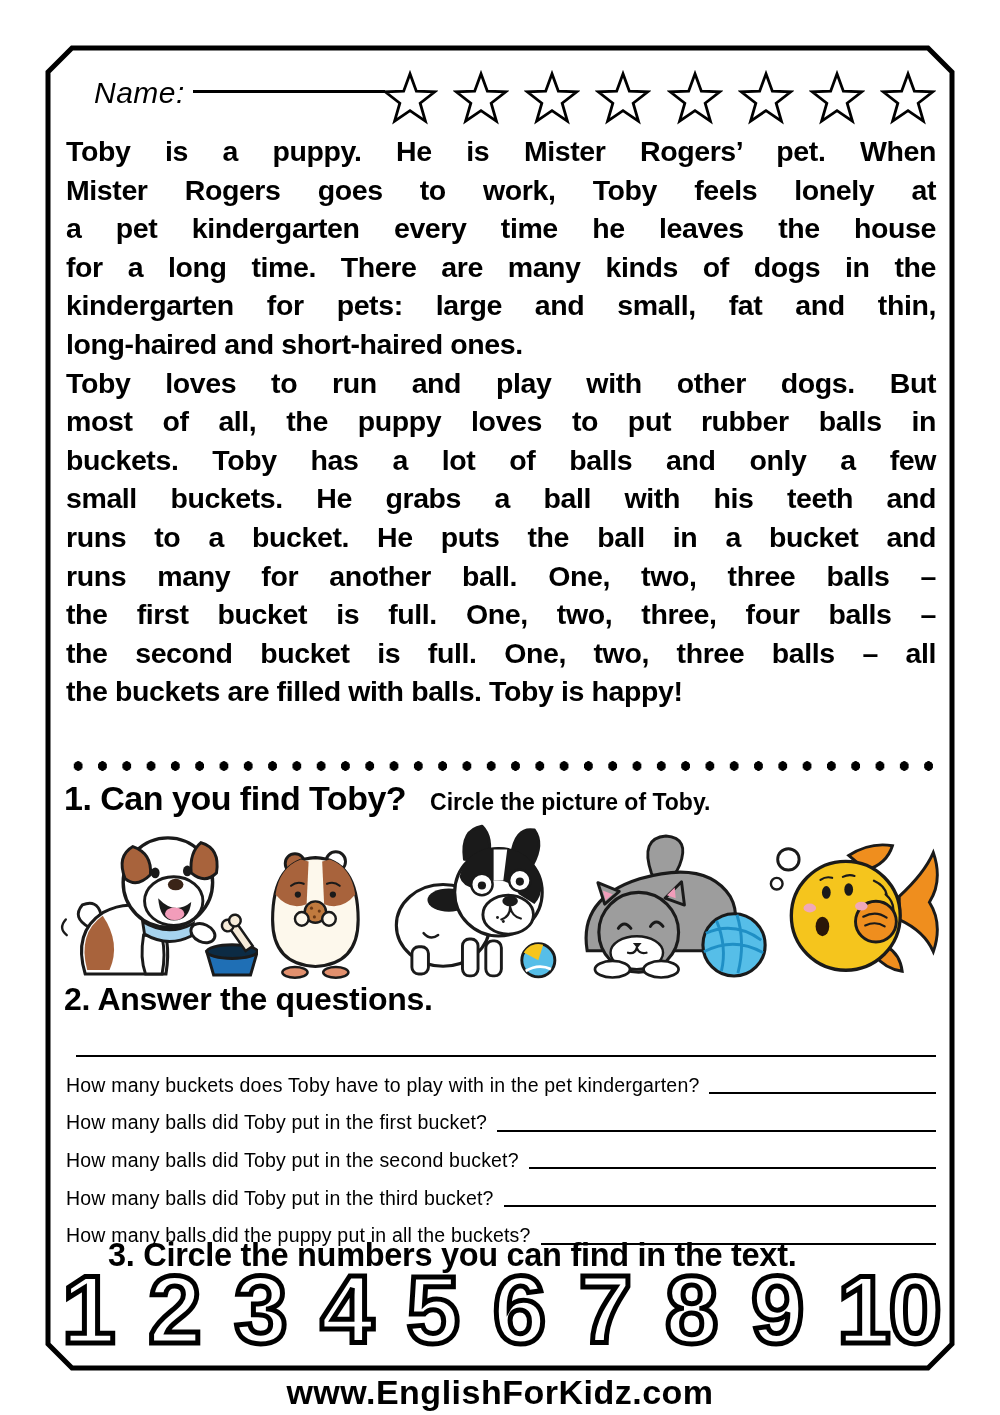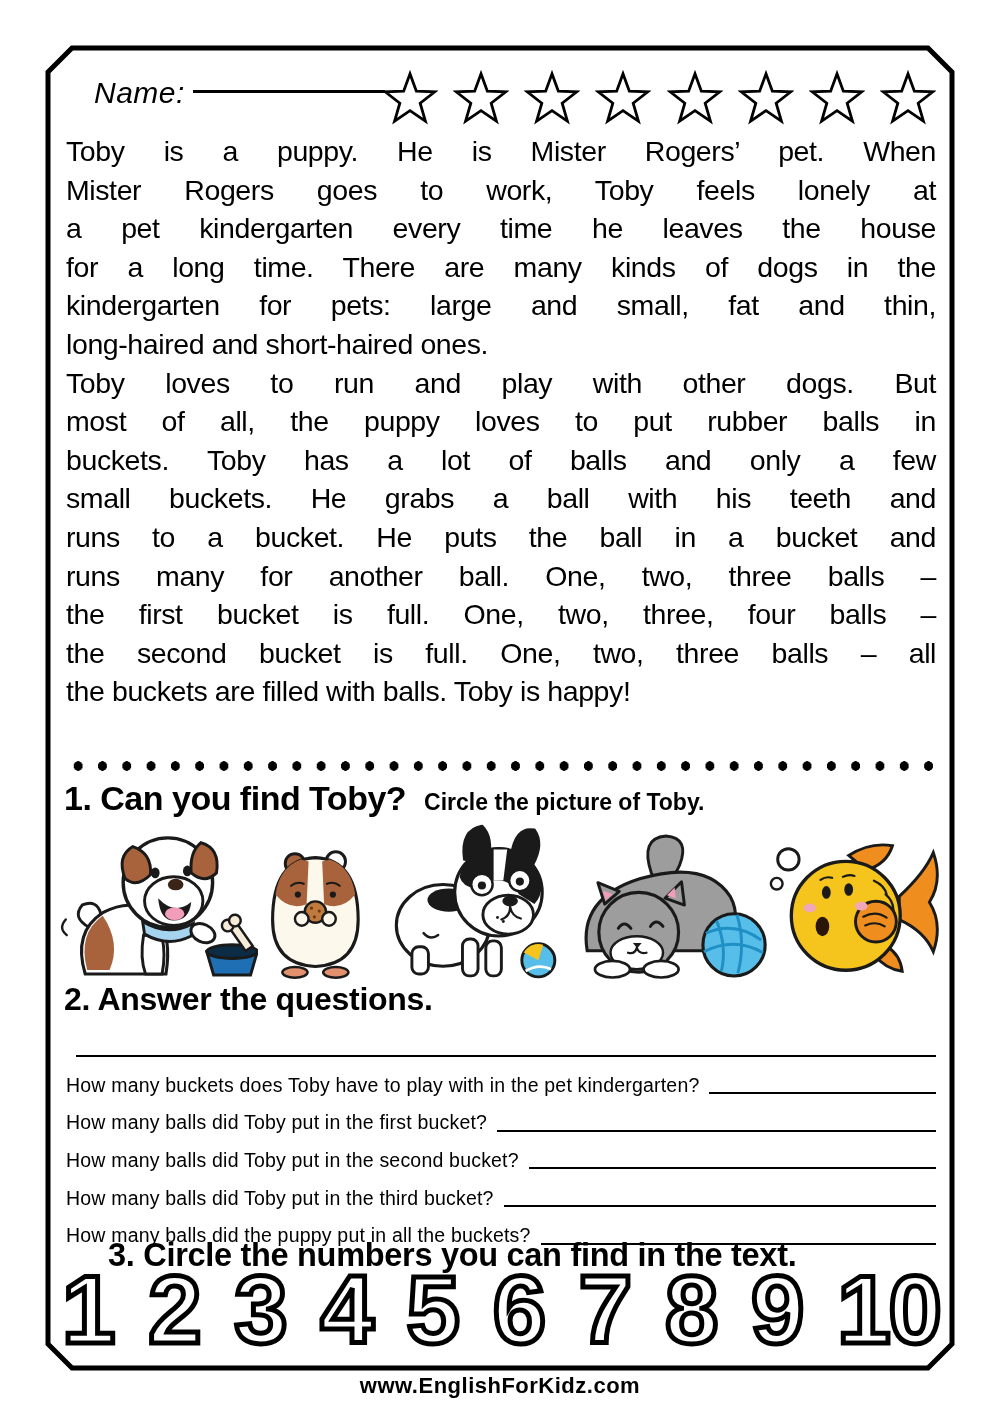--- a/index.html
+++ b/index.html
@@ -13,31 +13,31 @@
   .name-row{position:absolute;left:72px;top:76px;display:flex;align-items:center;margin-left:22px;}
   .name-label{font-style:italic;font-size:30px;letter-spacing:.5px;}
   .name-line{width:192px;border-bottom:3.5px solid #000;margin-left:8px;margin-bottom:3px;height:0;}
 
   
   .stars{position:absolute;left:382px;top:68px;width:554px;display:flex;justify-content:space-between;}
   .stars svg{display:block;}
 
   
   .passage{position:absolute;left:66px;top:132px;width:870px;
-    font-weight:normal;font-size:28.5px;line-height:38.6px;letter-spacing:-.4px;}
+    font-weight:bold;font-size:28.5px;line-height:38.6px;letter-spacing:-.4px;}
   .pline{text-align:justify;text-align-last:justify;}
   .pline.last{text-align-last:left;}
 
   
   .dotline{position:absolute;left:66px;top:761px;width:872px;height:10px;
     background-image:radial-gradient(circle closest-side,#000 90%,transparent 100%);
     background-size:24.3px 9.5px;background-repeat:repeat-x;background-position:0 center;}
 
   
-  .q1-head{position:absolute;left:64px;top:779px;display:flex;align-items:baseline;gap:18px;}
+  .q1-head{position:absolute;left:64px;top:779px;display:flex;align-items:baseline;gap:24px;}
   .q1-title{font-size:34px;font-weight:bold;letter-spacing:-.5px;}
   .q1-instruction{font-size:23px;font-weight:bold;}
   .animals{position:absolute;left:58px;top:820px;width:884px;height:162px;
     display:flex;justify-content:space-between;align-items:flex-end;}
   .animals svg{display:block;}
 
   
   .q2-head{position:absolute;left:64px;top:981px;font-size:32px;font-weight:bold;letter-spacing:-.3px;}
   .questions{position:absolute;left:66px;top:1024px;width:870px;}
   .qrow{display:flex;align-items:flex-end;height:37.6px;box-sizing:border-box;padding-bottom:3px;font-size:19.5px;}
@@ -47,21 +47,21 @@
   
   .q3-head{position:absolute;left:64px;top:1237px;font-size:32.5px;font-weight:bold;letter-spacing:-.3px;margin-left:44px;}
   .numbers{position:absolute;left:62px;top:1272px;width:878px;display:flex;justify-content:space-between;align-items:flex-end;}
   .outline-number{font-size:96px;line-height:76px;font-weight:bold;letter-spacing:-2px;color:#000;}
   @supports (-webkit-text-stroke: 1px black){
     .outline-number{color:#fff;-webkit-text-stroke:5px #000;}
   }
 
   
   .footer{position:absolute;left:0;top:1373px;width:1000px;text-align:center;
-    font-size:22px;font-weight:bold;letter-spacing:.5px;}
+    font-size:34px;font-weight:bold;letter-spacing:.5px;}
 </style>
 </head>
 <body>
 
 <svg class="border-svg" width="1000" height="1415" viewBox="0 0 1000 1415">
   <polygon points="72,48 928,48 952,72 952,1344 928,1368 72,1368 48,1344 48,72" fill="none" stroke="#000" stroke-width="5"></polygon>
 </svg>
 
 <div class="name-row">
   <span class="name-label">Name:</span>

